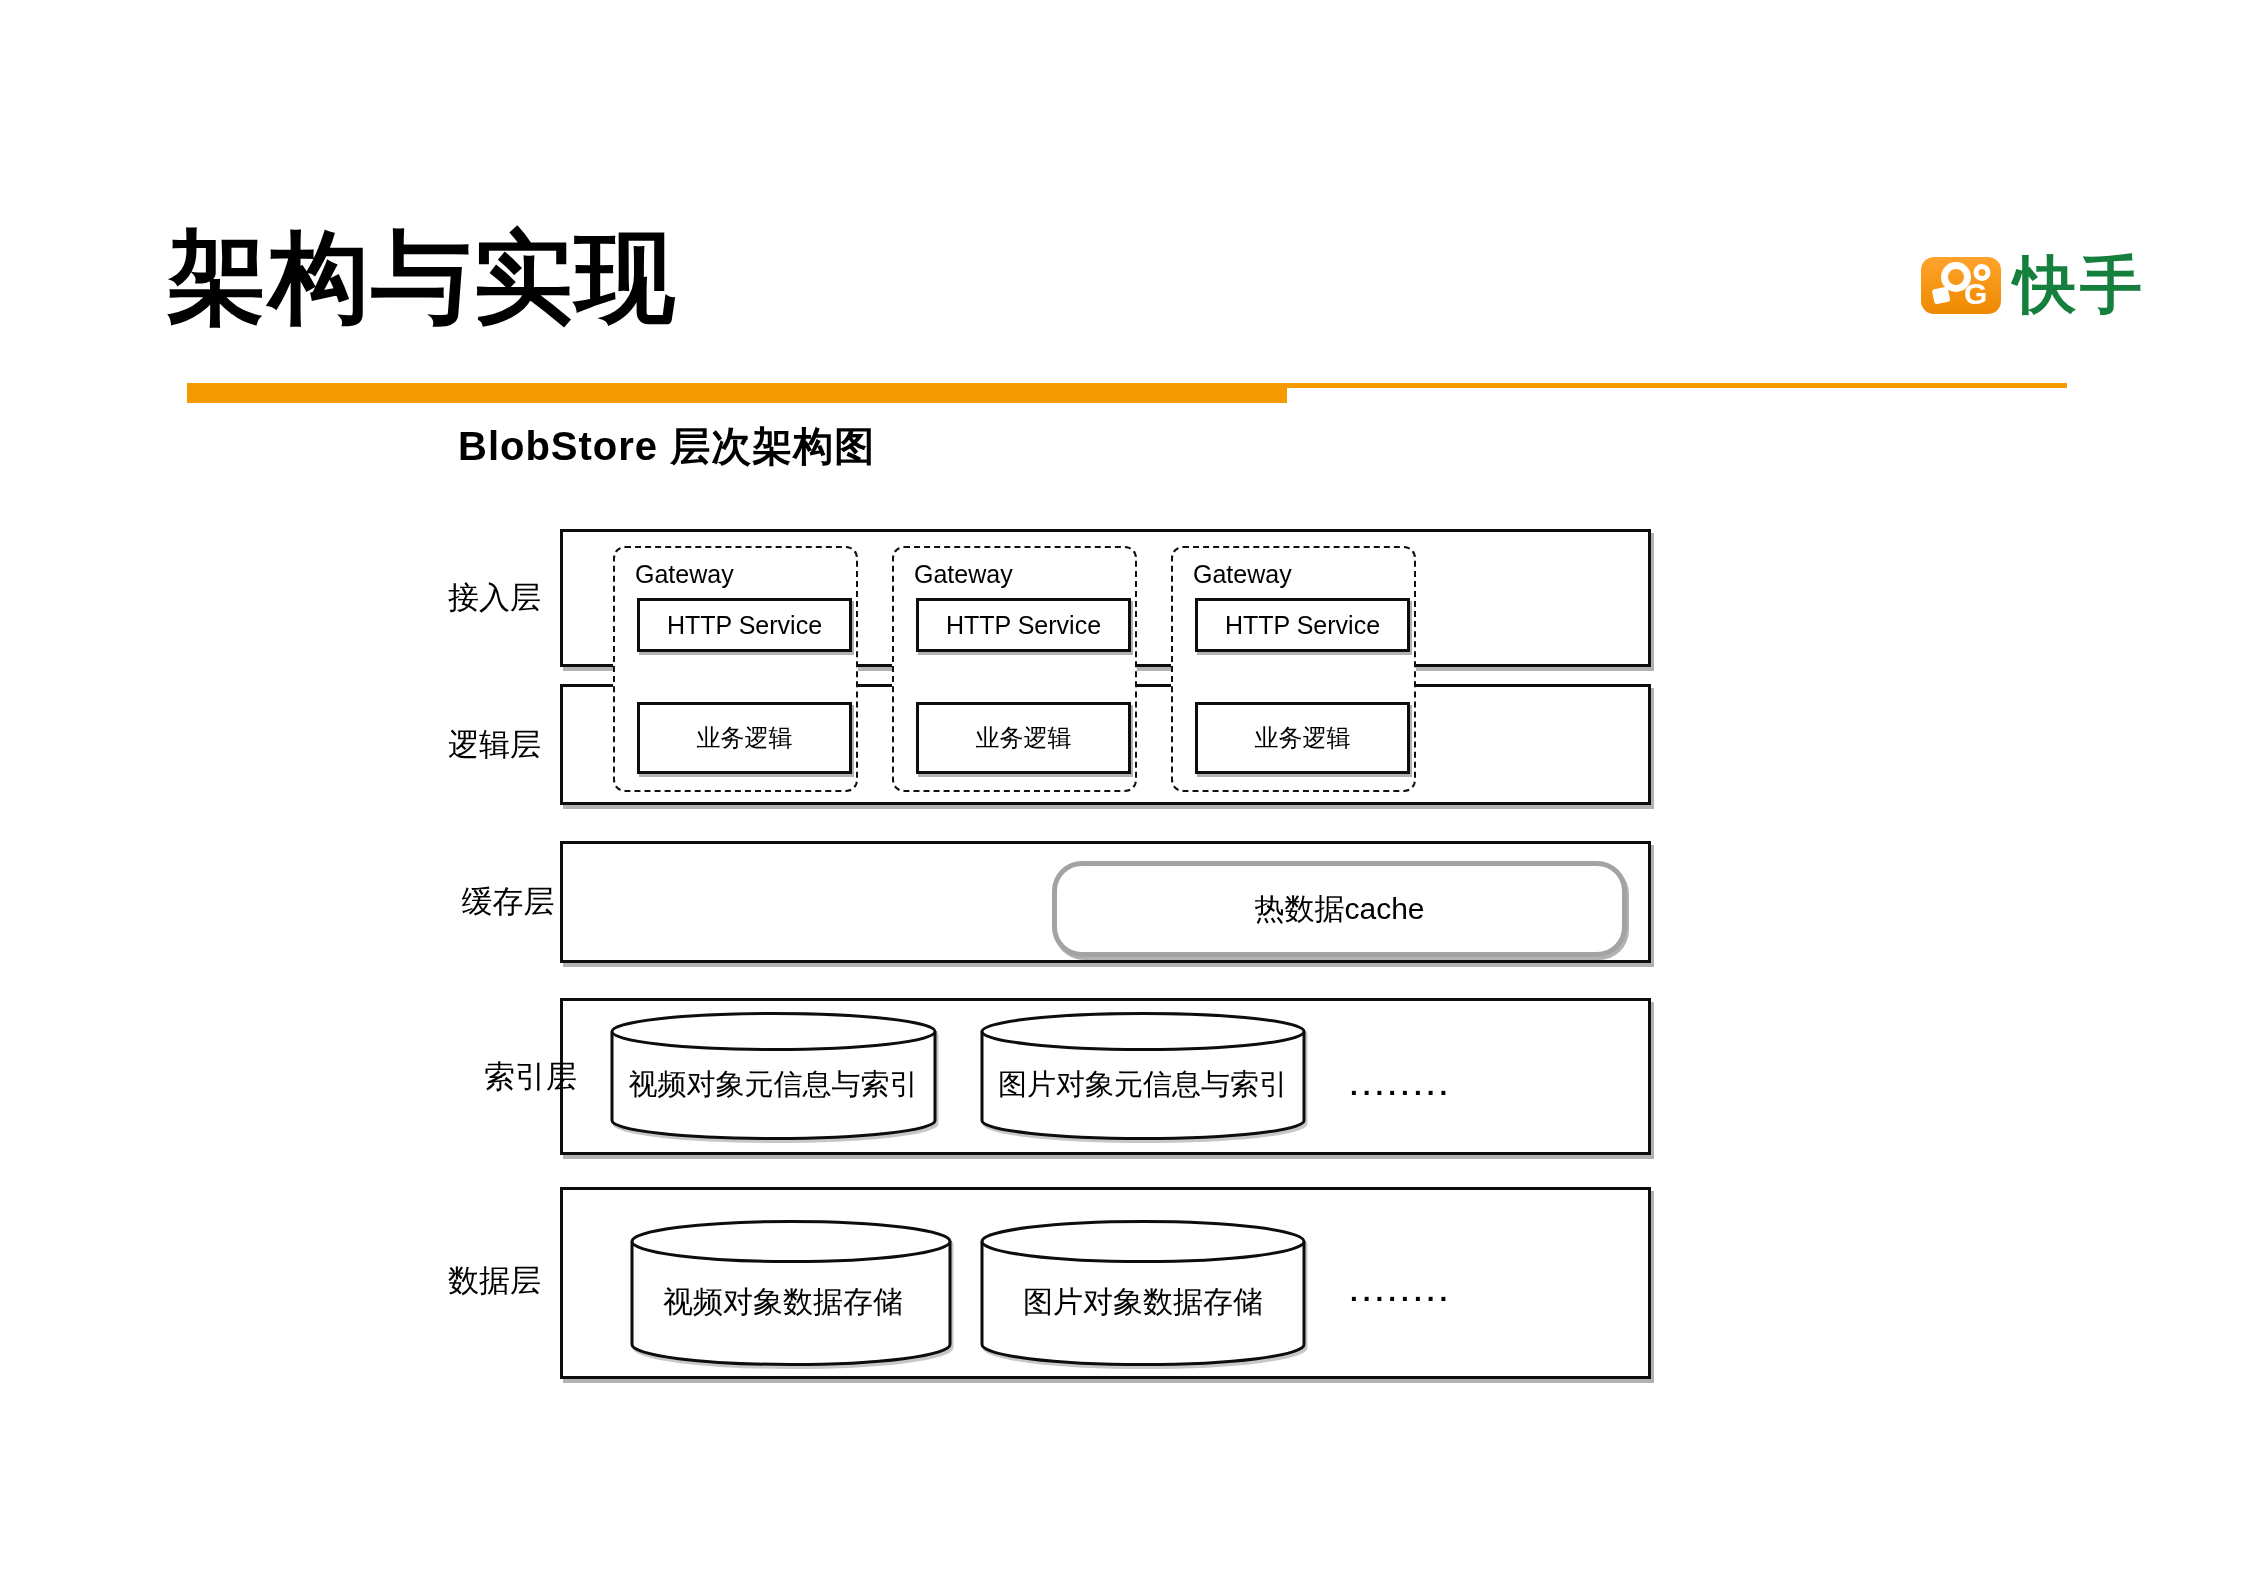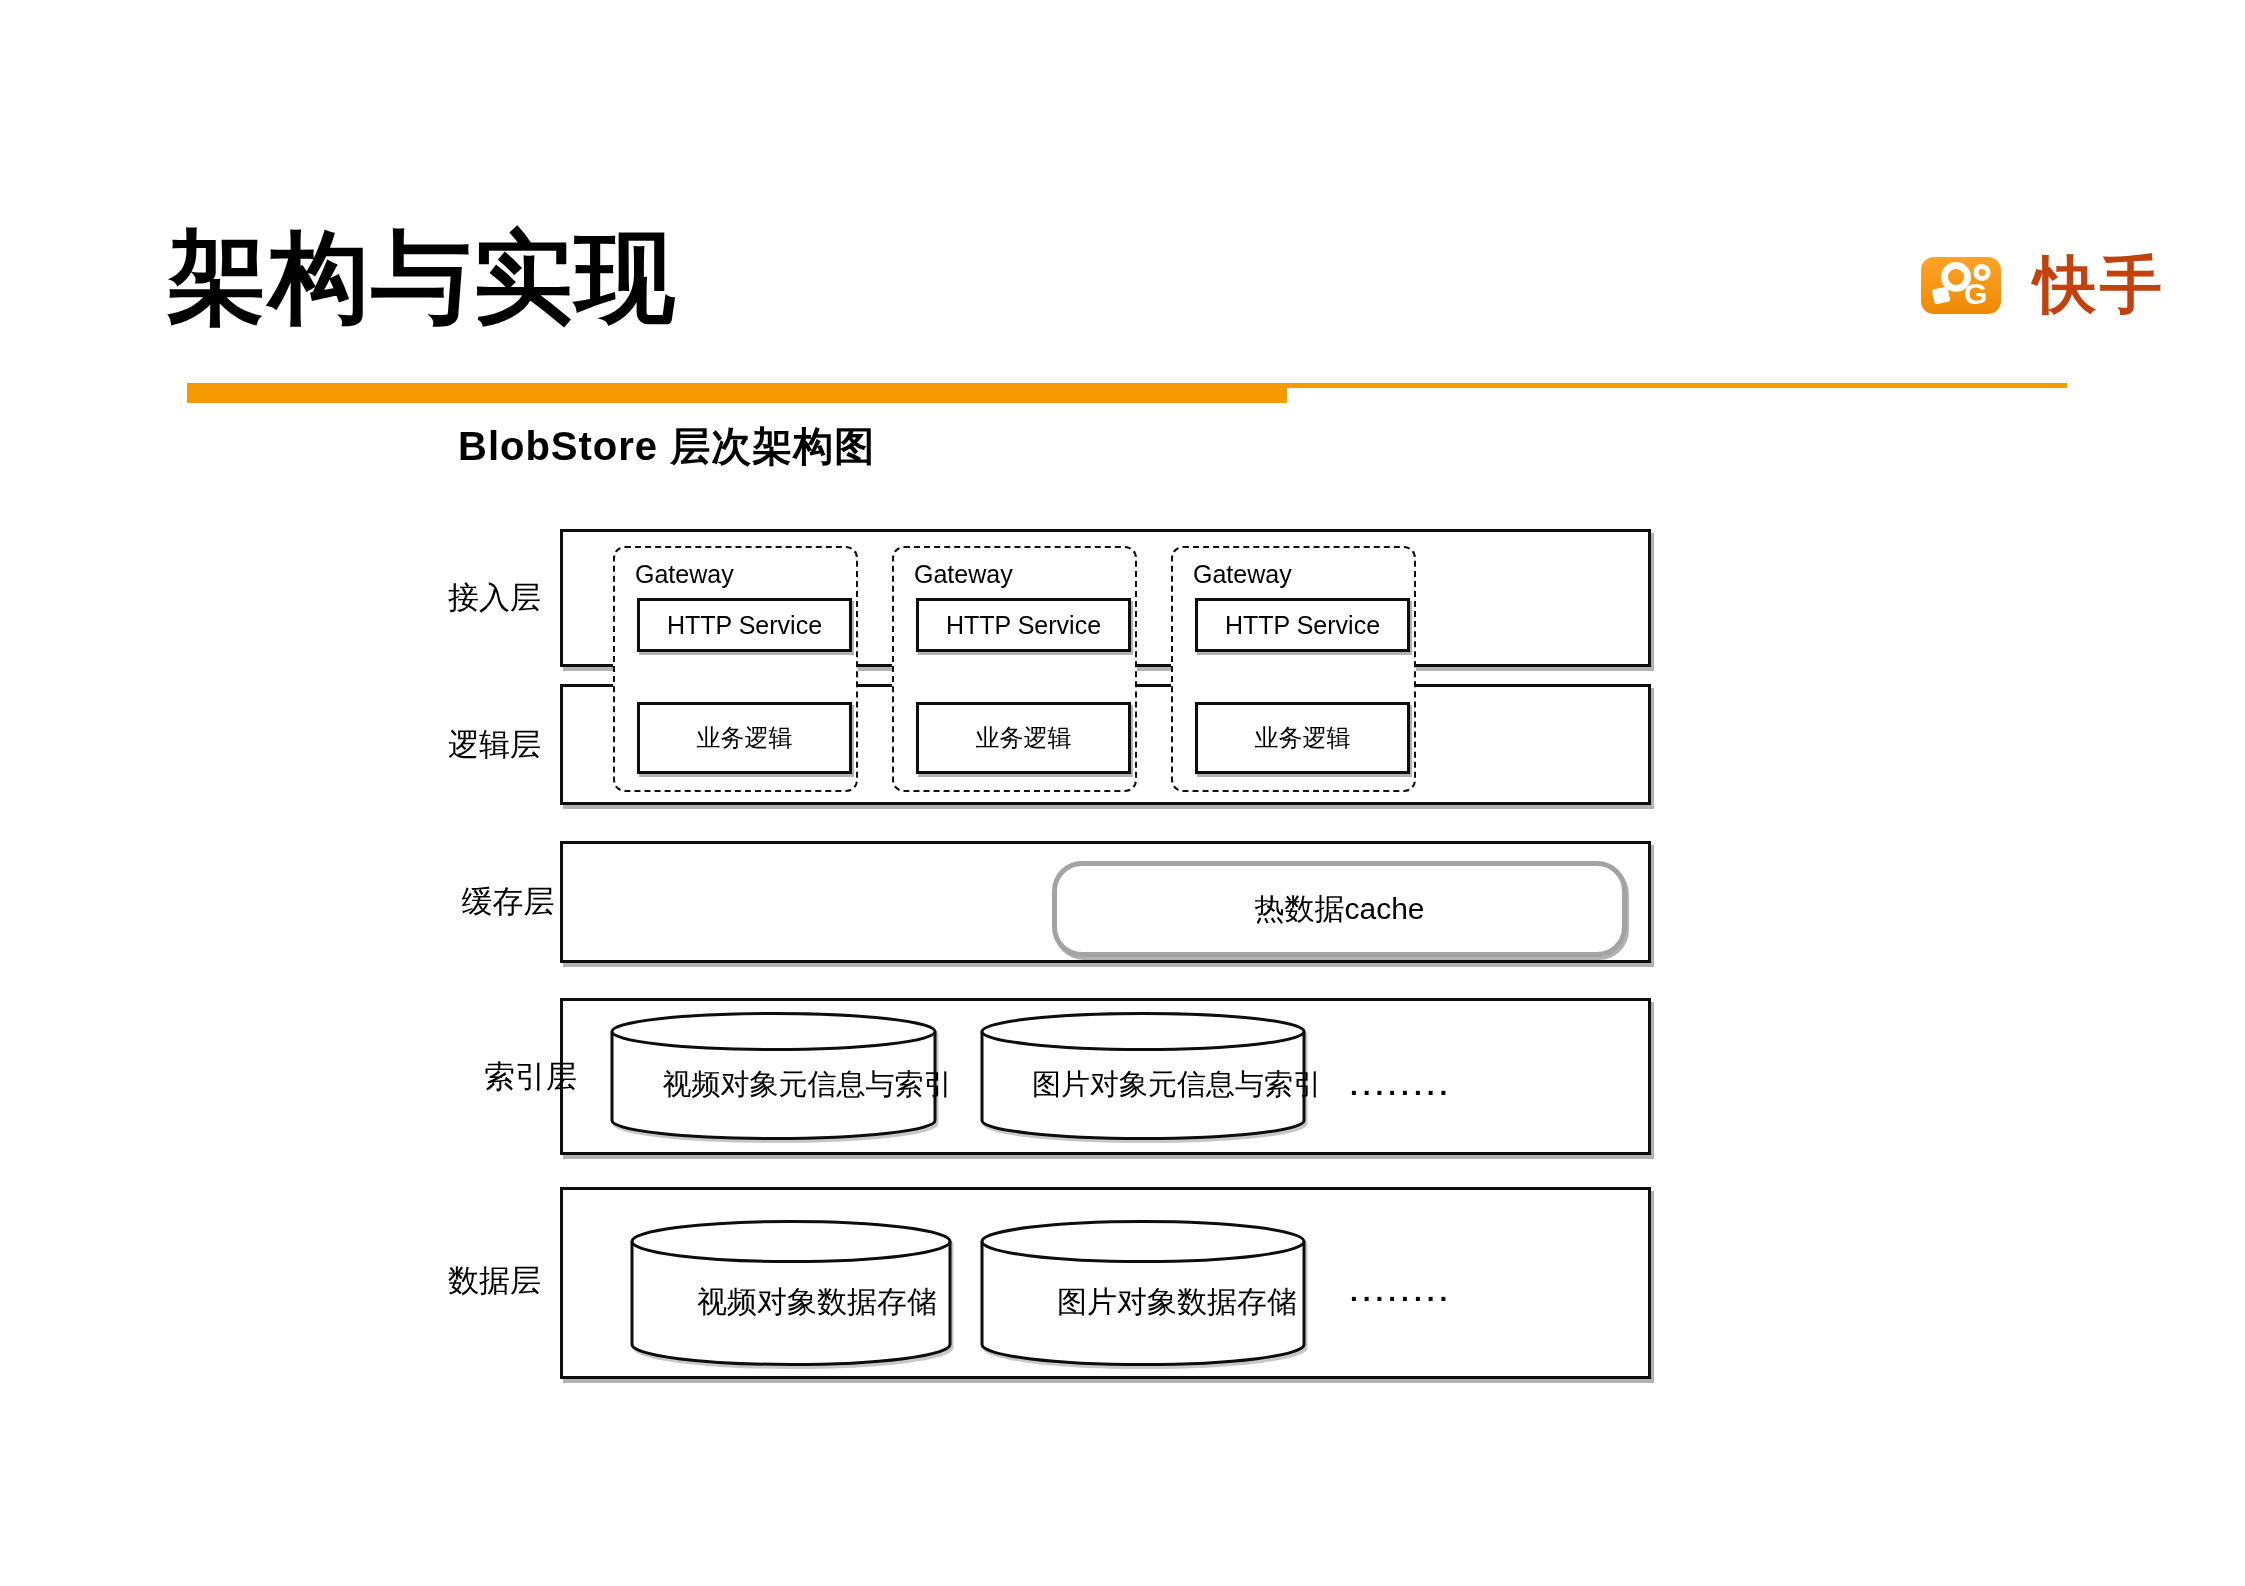--- a/index.html
+++ b/index.html
@@ -39,21 +39,21 @@
   .http-box{top:50px;height:48px;font-size:25px;}
   .logic-box{top:154px;height:66px;font-size:24px;}
 
   
   .cache-box{left:1052px;top:861px;width:565px;height:86px;background:#fff;border:5px solid #a3a3a3;
              border-radius:30px;box-shadow:2px 3px 0 rgba(0,0,0,0.30);z-index:4;
              display:flex;align-items:center;justify-content:center;font-size:30px;}
 
   
   .cyl{z-index:4;filter:drop-shadow(2px 3px 0 rgba(0,0,0,0.22));}
-  .cyl-text{z-index:6;text-align:center;font-size:29px;line-height:44px;padding-left:34px;}
+  .cyl-text{z-index:6;text-align:center;font-size:29px;line-height:44px;}
   .dots{z-index:6;font-size:28px;line-height:40px;font-weight:700;letter-spacing:5px;}
 </style>
 </head>
 <body>
 
 <div class="abs page-title">架构与实现</div>
 <div class="abs accent-bar" style="background:#F59A00;"></div>
 <div class="abs accent-line" style="background:#F59A00;"></div>
 
 <div class="abs brand">
@@ -63,21 +63,21 @@
         <stop offset="0" stop-color="#FFA32B"></stop>
         <stop offset="1" stop-color="#EE8A00"></stop>
       </linearGradient>
     </defs>
     <rect x="0" y="0" width="80" height="57" rx="13" fill="url(#kwg)"></rect>
     <circle cx="35" cy="20" r="11.5" fill="none" stroke="#fff" stroke-width="7"></circle>
     <circle cx="61" cy="15.5" r="6" fill="none" stroke="#fff" stroke-width="5"></circle>
     <rect x="12" y="31" width="16" height="15" rx="2.5" fill="#fff" transform="rotate(-12 20 38)"></rect>
     <text x="43" y="47" font-size="30" font-weight="bold" fill="#fff" font-family="Liberation Sans, sans-serif">G</text>
   </svg>
-  <div class="brand-word" style="color:#c2410c;margin-left:20px;">快手</div>
+  <div class="brand-word" style="color:#15803d;">快手</div>
 </div>
 
 <div class="abs subtitle">BlobStore 层次架构图</div>
 
 <div class="abs layer-rect row-1"></div>
 <div class="abs layer-rect row-2"></div>
 <div class="abs layer-rect row-3"></div>
 <div class="abs layer-rect row-4"></div>
 <div class="abs layer-rect row-5"></div>
 

